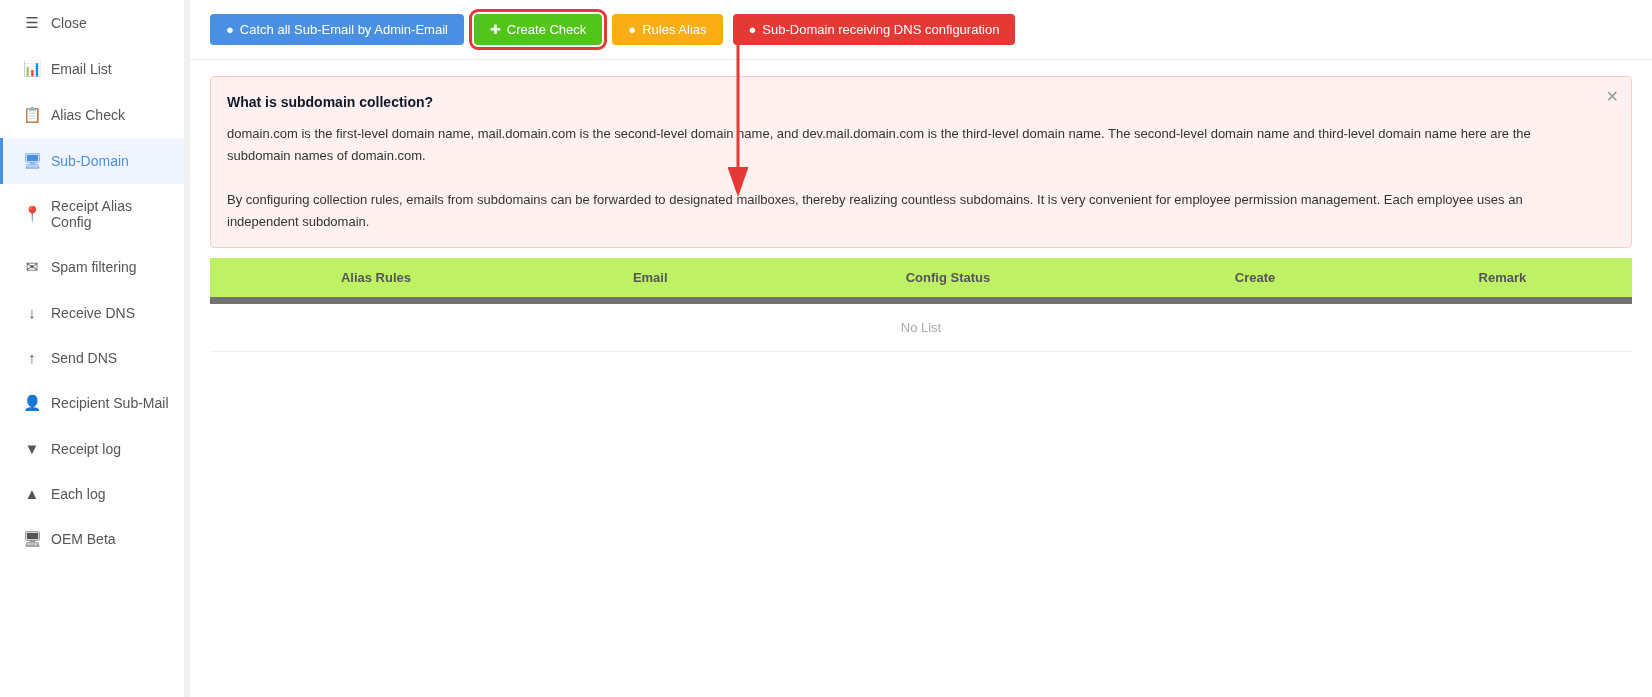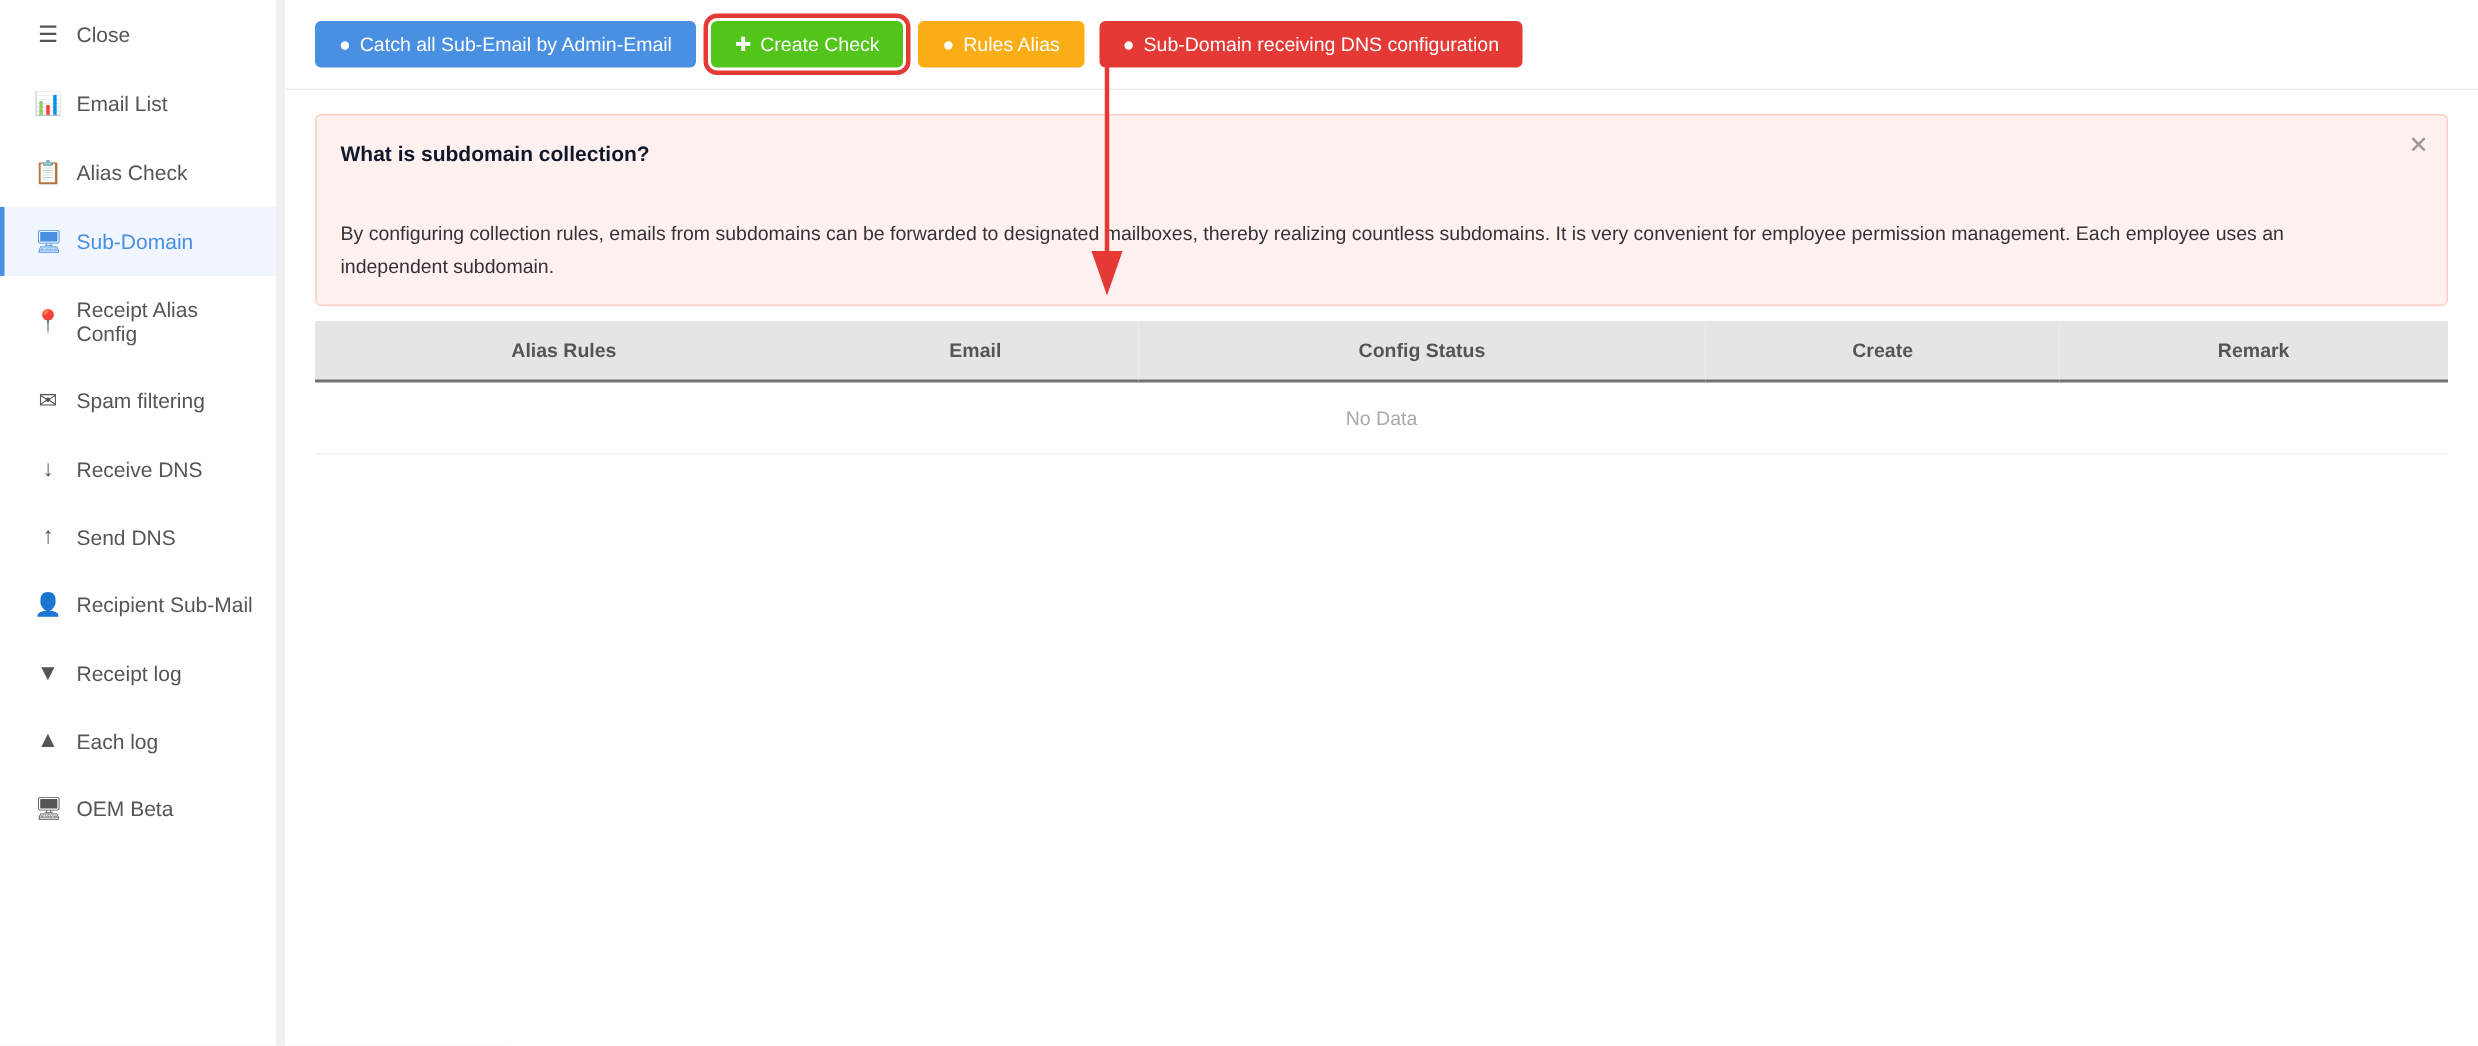--- a/index.html
+++ b/index.html
@@ -122,22 +122,22 @@
     .data-table {
       width: 100%;
       border-collapse: collapse;
       font-size: 13px;
     }
     .data-table th {
       padding: 12px 16px;
       text-align: center;
       color: #555;
       font-weight: 600;
-      border-bottom: 2px solid #737373;
-      background: #e5e5e5;
+      border-bottom: 7px solid #737373;
+      background: #bef264;
     }
     .data-table td {
       padding: 16px;
       text-align: center;
       color: #aaa;
       border-bottom: 1px solid #f0f0f0;
     }
 
     
     .toolbar-wrapper {
@@ -242,37 +242,38 @@
         </marker>
       </defs>
       <line x1="30" y1="0" x2="30" y2="140" stroke="#e53935" stroke-width="3" marker-end="url(#arrowhead)"></line>
     </svg>
   </div>
 
   <div class="content-area">
 
     <div class="info-banner">
       <div class="banner-title">What is subdomain collection?</div>
+      <p>domain.com is the first-level domain name, mail.domain.com is the second-level domain name, and dev.mail.domain.com is the third-level domain name. The second-level domain name and third-level domain name here are the subdomain names of domain.com.</p>
       <br>
       <p>By configuring collection rules, emails from subdomains can be forwarded to designated mailboxes, thereby realizing countless subdomains. It is very convenient for employee permission management. Each employee uses an independent subdomain.</p>
       <button class="close-btn">✕</button>
     </div>
 
     <div class="table-area">
       <table class="data-table">
         <thead>
           <tr>
             <th>Alias Rules</th>
             <th>Email</th>
             <th>Config Status</th>
             <th>Create</th>
             <th>Remark</th>
           </tr>
         </thead>
         <tbody>
           <tr>
-            <td colspan="5">No Data</td>
+            <td colspan="5">No List</td>
           </tr>
         </tbody>
       </table>
     </div>
   </div>
 </div>
 
 </body></html>

